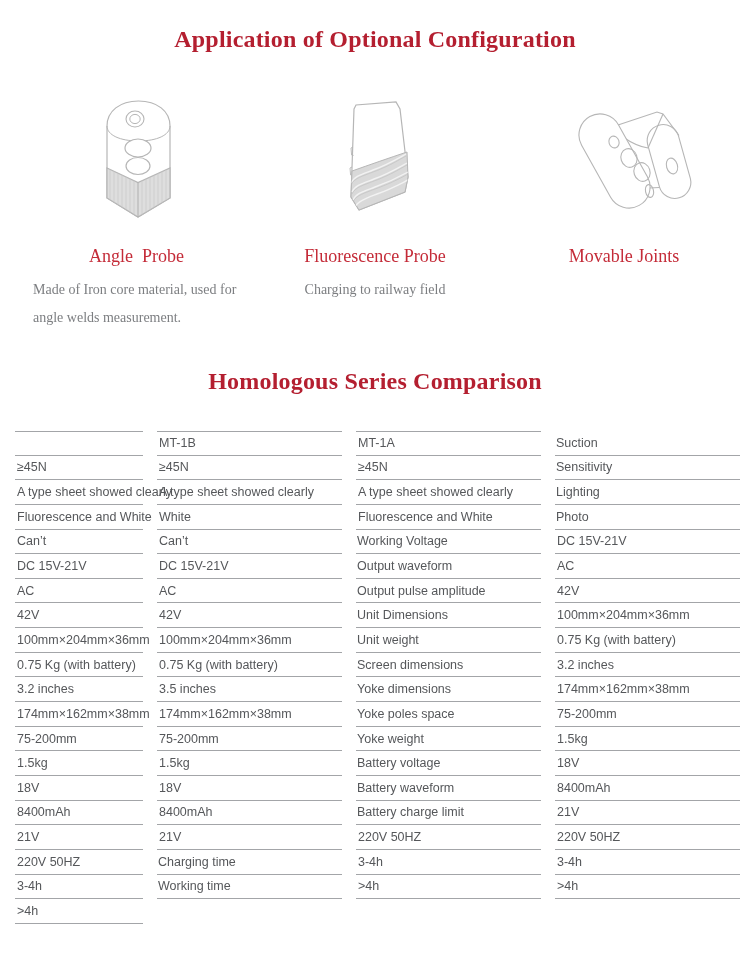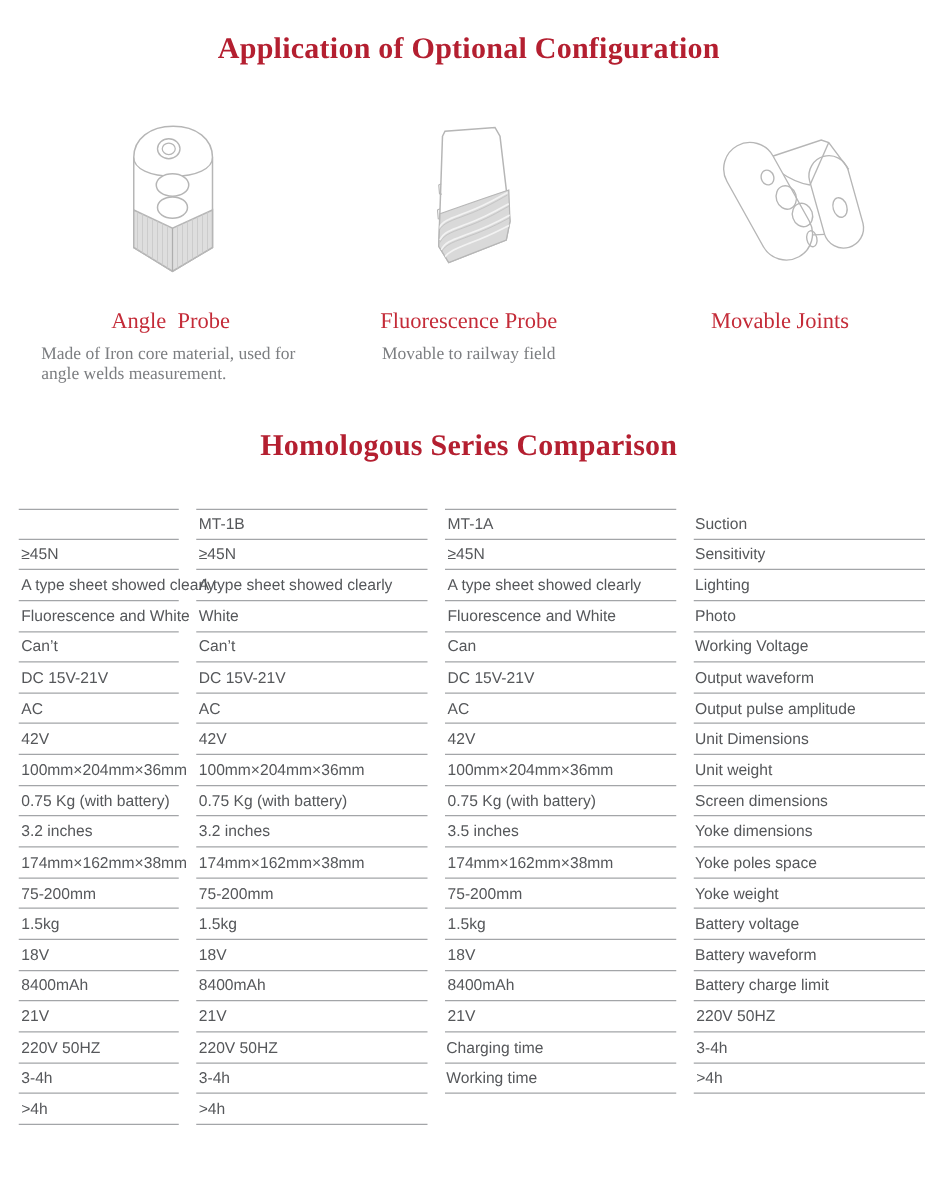--- a/index.html
+++ b/index.html
@@ -50,21 +50,21 @@
   .product-name{
     margin-top:25px;
     text-align:center;
     font-size:18px;
     color:var(--product-red);
     white-space:pre-wrap;
   }
   .product-desc{
     margin:9px 0 0 0;
     font-size:14px;
-    line-height:16px;
+    line-height:28px;
     color:var(--desc-gray);
   }
   .product-2 .product-desc{text-align:center;}
 
   
   .comparison{
     margin:36px 10px 0 15px;
     width:725px;
     display:grid;
     grid-template-columns:128px 185px 185px 185px;
@@ -138,21 +138,21 @@
           <path d="M16,110 C19,104 28,101 38,97 C52,92 61,87 69,83"></path>
         </g>
         <g clip-path="url(#tp-clip)" fill="none" stroke="#bdbdbd" stroke-width="0.6">
           <path d="M14,105 C17,98 26,96 36,92 C50,87 60,82 69,77"></path>
           <path d="M13,97 C16,90 25,88 35,84 C49,79 59,73 68,68"></path>
           <path d="M12,88 C15,81 24,79 34,75 C48,70 58,64 67,59"></path>
         </g>
       </svg>
     </div>
     <div class="product-name">Fluorescence Probe</div>
-    <p class="product-desc">Movable to railway field</p>
+    <p class="product-desc">Charging to railway field</p>
   </div>
 
   <div class="product product-3">
     <div class="product-figure">
       <svg width="142" height="115" viewBox="0 0 142 115" style="margin-bottom:11px;">
         <g fill="#ffffff" stroke="#b6b6b6" stroke-width="1.1">
 
           <path d="M94.6,49.3 A16,16 0 0 1 125.4,40.7 L137.4,83.7 A16,16 0 0 1 106.6,92.3 Z"></path>
 
           <path d="M65,30 L104,17 L110,19 L126,40.5" fill="none"></path>
@@ -189,21 +189,20 @@
     <div class="cell value">A type sheet showed clearly</div>
     <div class="cell value">A type sheet showed clearly</div>
     <div class="cell value">A type sheet showed clearly</div>
     <div class="cell label">Lighting</div>
     <div class="cell value">Fluorescence and White</div>
     <div class="cell value">White</div>
     <div class="cell value">Fluorescence and White</div>
     <div class="cell label">Photo</div>
     <div class="cell value">Can’t</div>
     <div class="cell value">Can’t</div>
-    <div class="cell value">Can</div>
     <div class="cell label">Working Voltage</div>
     <div class="cell value">DC 15V-21V</div>
     <div class="cell value">DC 15V-21V</div>
     <div class="cell value">DC 15V-21V</div>
     <div class="cell label">Output waveform</div>
     <div class="cell value">AC</div>
     <div class="cell value">AC</div>
     <div class="cell value">AC</div>
     <div class="cell label">Output pulse amplitude</div>
     <div class="cell value">42V</div>

